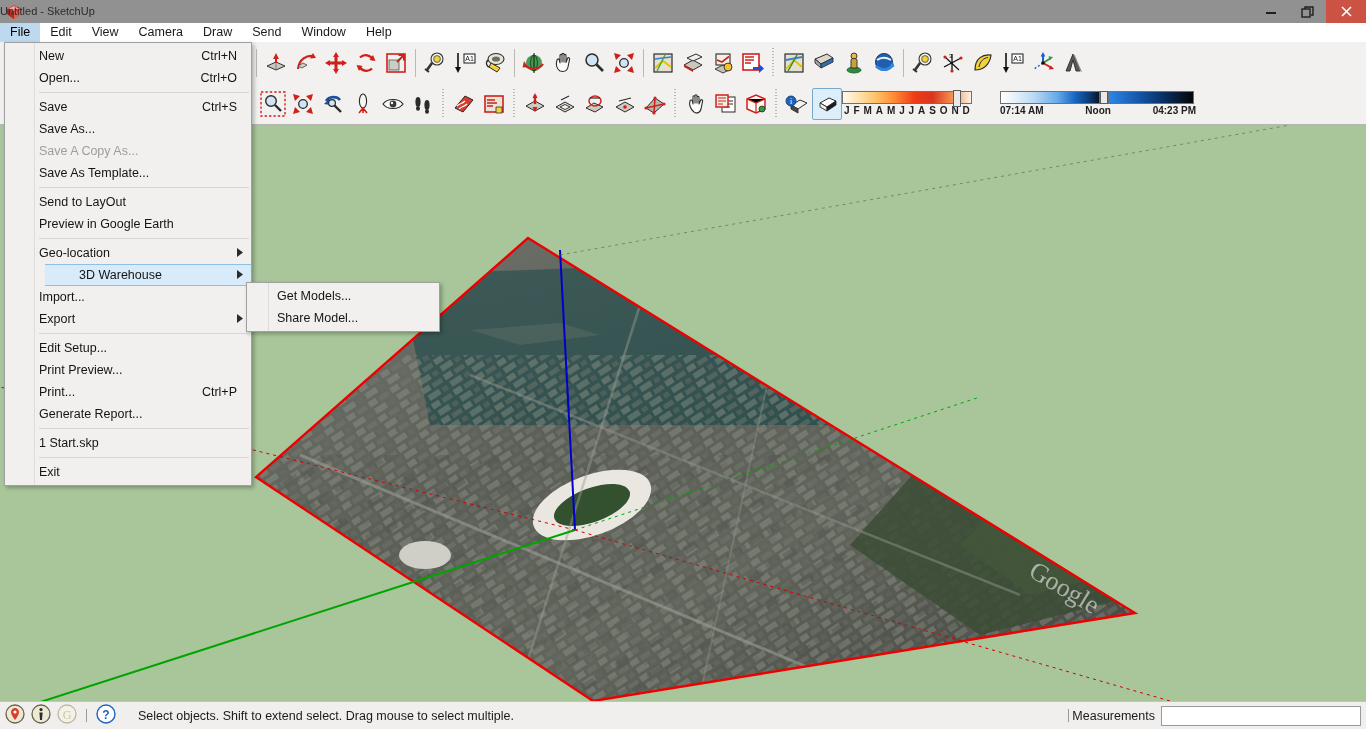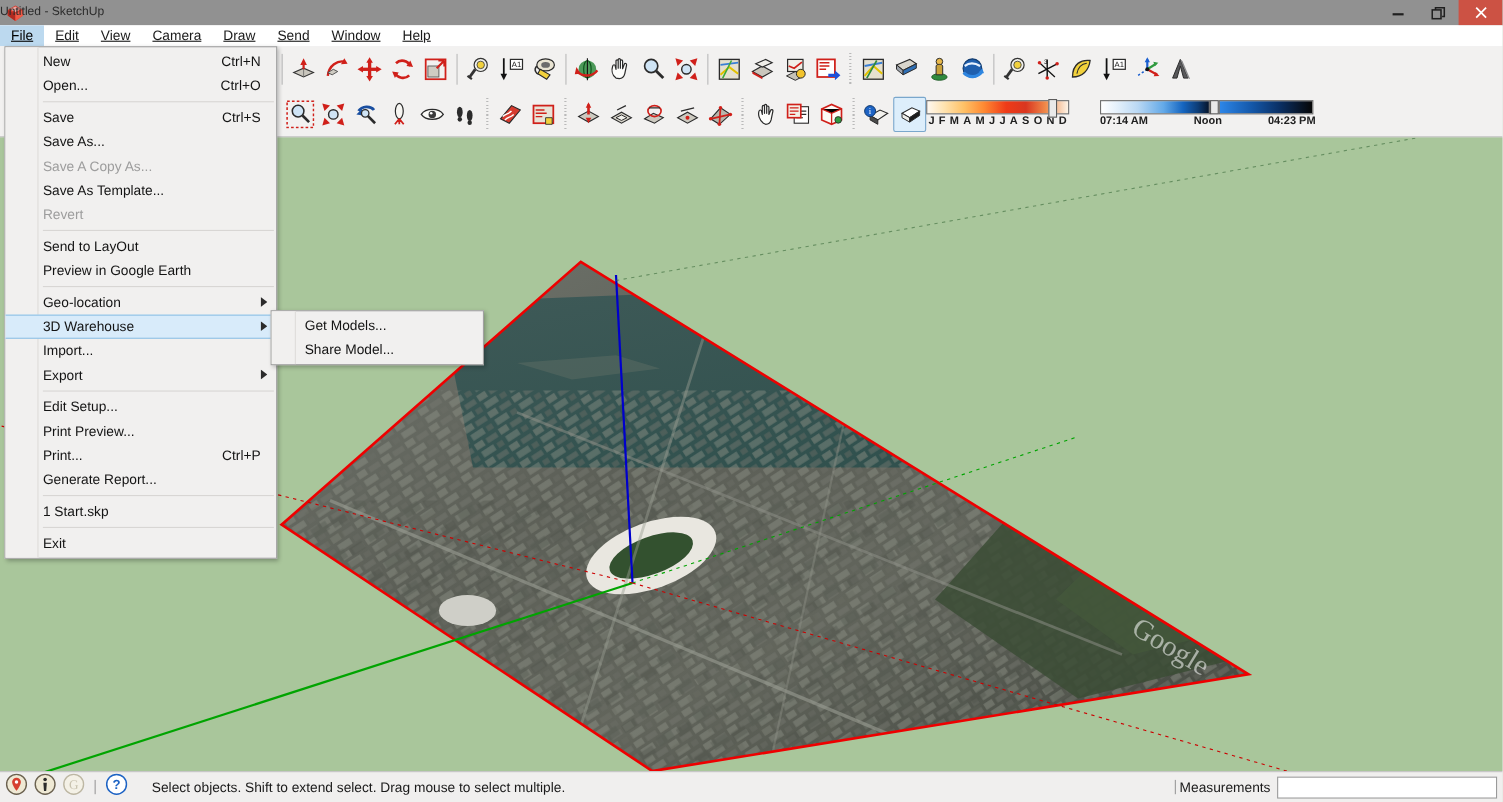--- a/index.html
+++ b/index.html
@@ -35,21 +35,21 @@
   }
   .win-btn.close { background: #cc5244; width: 40px; }
   .win-btn svg { display: block; }
 
   
   .menubar {
     position: absolute; top: 23px; left: 0; width: 1366px; height: 19px;
     background: #ffffff; display: flex; align-items: center;
     font-size: 12.5px; color: #1a1a1a;
   }
-  .menubar .m-item { padding: 2px 10px; line-height: 15px; text-decoration: underline; }
+  .menubar .m-item { padding: 2px 10px; line-height: 15px; }
   .menubar .m-item.active { background: #bcd9ef; color: #000; }
 
   
   .toolbars {
     position: absolute; top: 42px; left: 0; width: 1366px; height: 83px;
     background: #f2f1f0; border-bottom: 1px solid #b5b5b5;
   }
   .tb-row { position: absolute; left: 0; width: 1366px; height: 41px; display: flex; align-items: center; }
   .tb-row.r1 { top: 0; }
   .tb-row.r2 { top: 41px; }
@@ -124,21 +124,21 @@
     border-right: 1px solid #dedcda; background: #f1f0ef;
   }
   .mi {
     position: relative; height: 22px; line-height: 22px;
     padding-left: 34px; padding-right: 14px; white-space: nowrap;
     display: flex; align-items: center;
   }
   .mi .lbl { flex: 0 0 auto; }
   .mi .accel { margin-left: auto; padding-left: 40px; color: #141414; }
   .mi.disabled { color: #9d9d9d; }
-  .mi.hl { background: #d8ebfa; border-top: 1px solid #8fc0e4; border-bottom: 1px solid #8fc0e4; }
+  .mi.hl { background: #d8ebfa; border-top: 1px solid #8fc0e4; border-bottom: 1px solid #8fc0e4; margin-left: 40px; }
   .mi .arrow { position: absolute; right: 8px; top: 50%; transform: translateY(-50%); }
   .msep { height: 1px; background: #d8d6d4; margin: 3px 2px 3px 34px; }
 
   #file-menu { left: 4px; top: 42px; width: 248px; }
   #sub-menu  { left: 246px; top: 282px; width: 194px; }
   #sub-menu .mi { padding-left: 30px; }
   #sub-menu .gutter { width: 22px; }
 </style>
 </head>
 <body>
@@ -745,23 +745,20 @@
       </div>
       <div class="mi">
         <span class="lbl">Save As...</span>
       </div>
       <div class="mi disabled">
         <span class="lbl">Save A Copy As...</span>
       </div>
       <div class="mi">
         <span class="lbl">Save As Template...</span>
       </div>
-      <div class="mi disabled">
-        <span class="lbl">Revert</span>
-      </div>
       <div class="msep"></div>
       <div class="mi">
         <span class="lbl">Send to LayOut</span>
       </div>
       <div class="mi">
         <span class="lbl">Preview in Google Earth</span>
       </div>
       <div class="msep"></div>
       <div class="mi">
         <span class="lbl">Geo-location</span>

